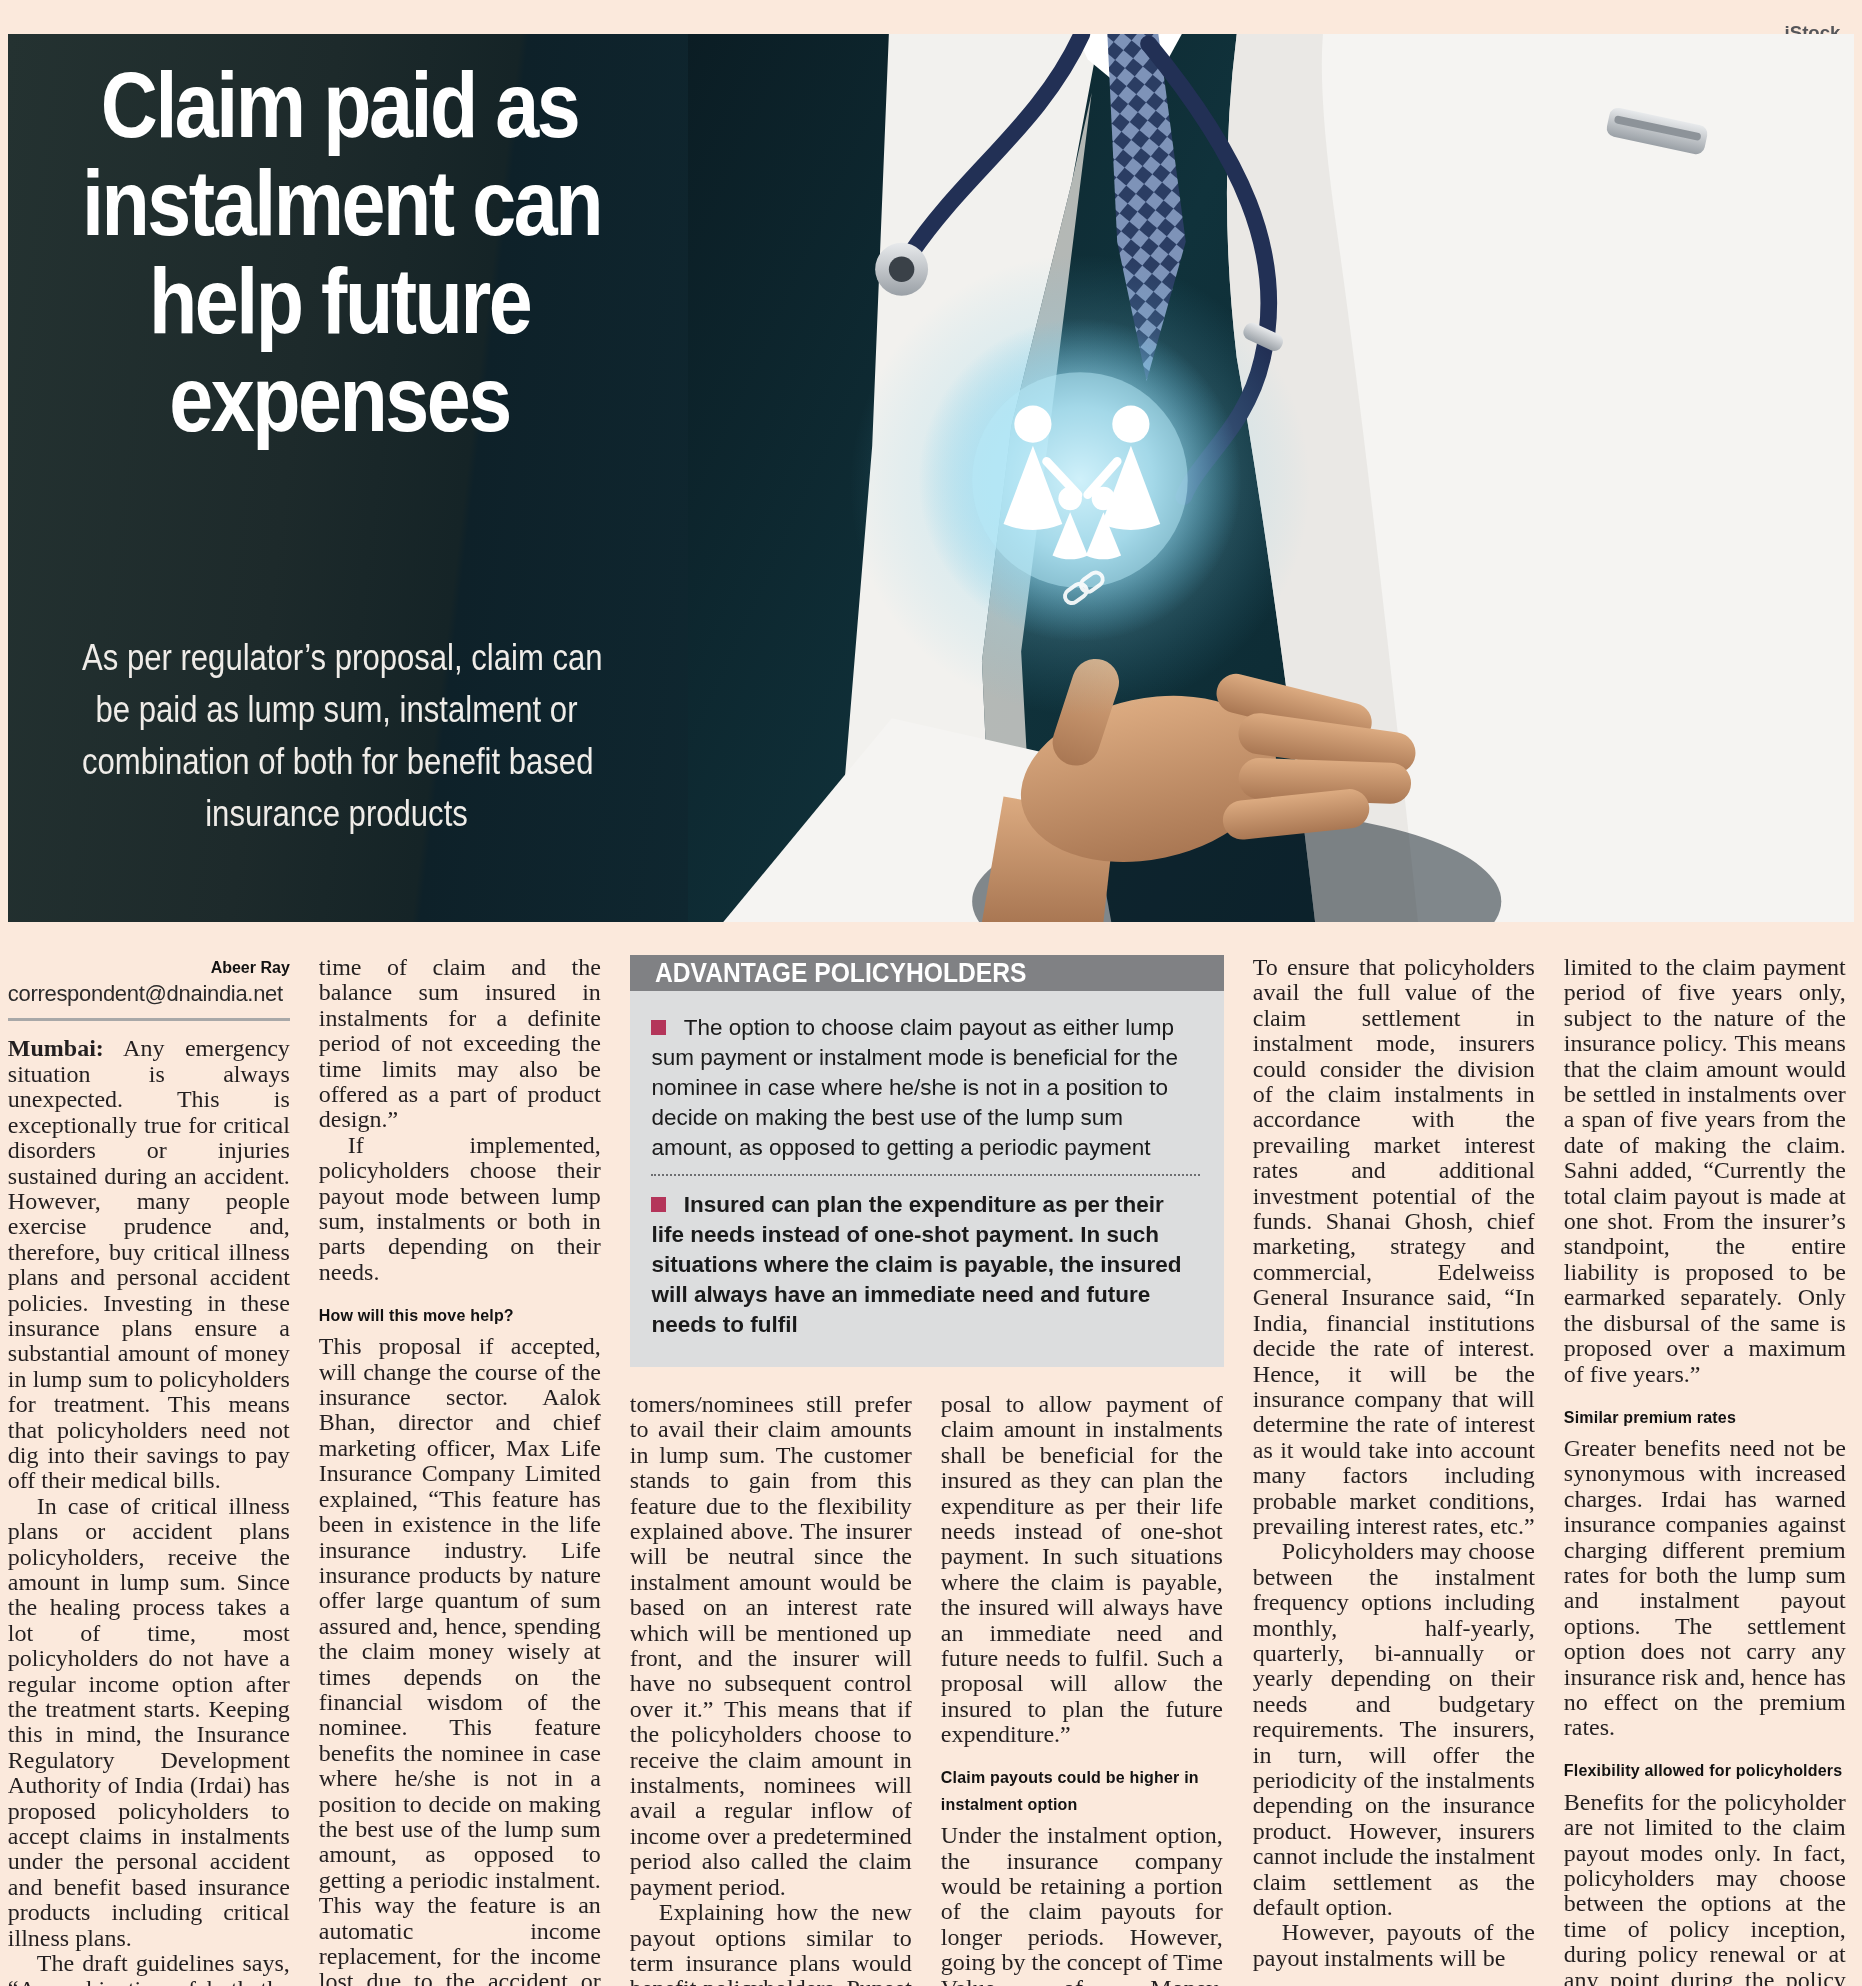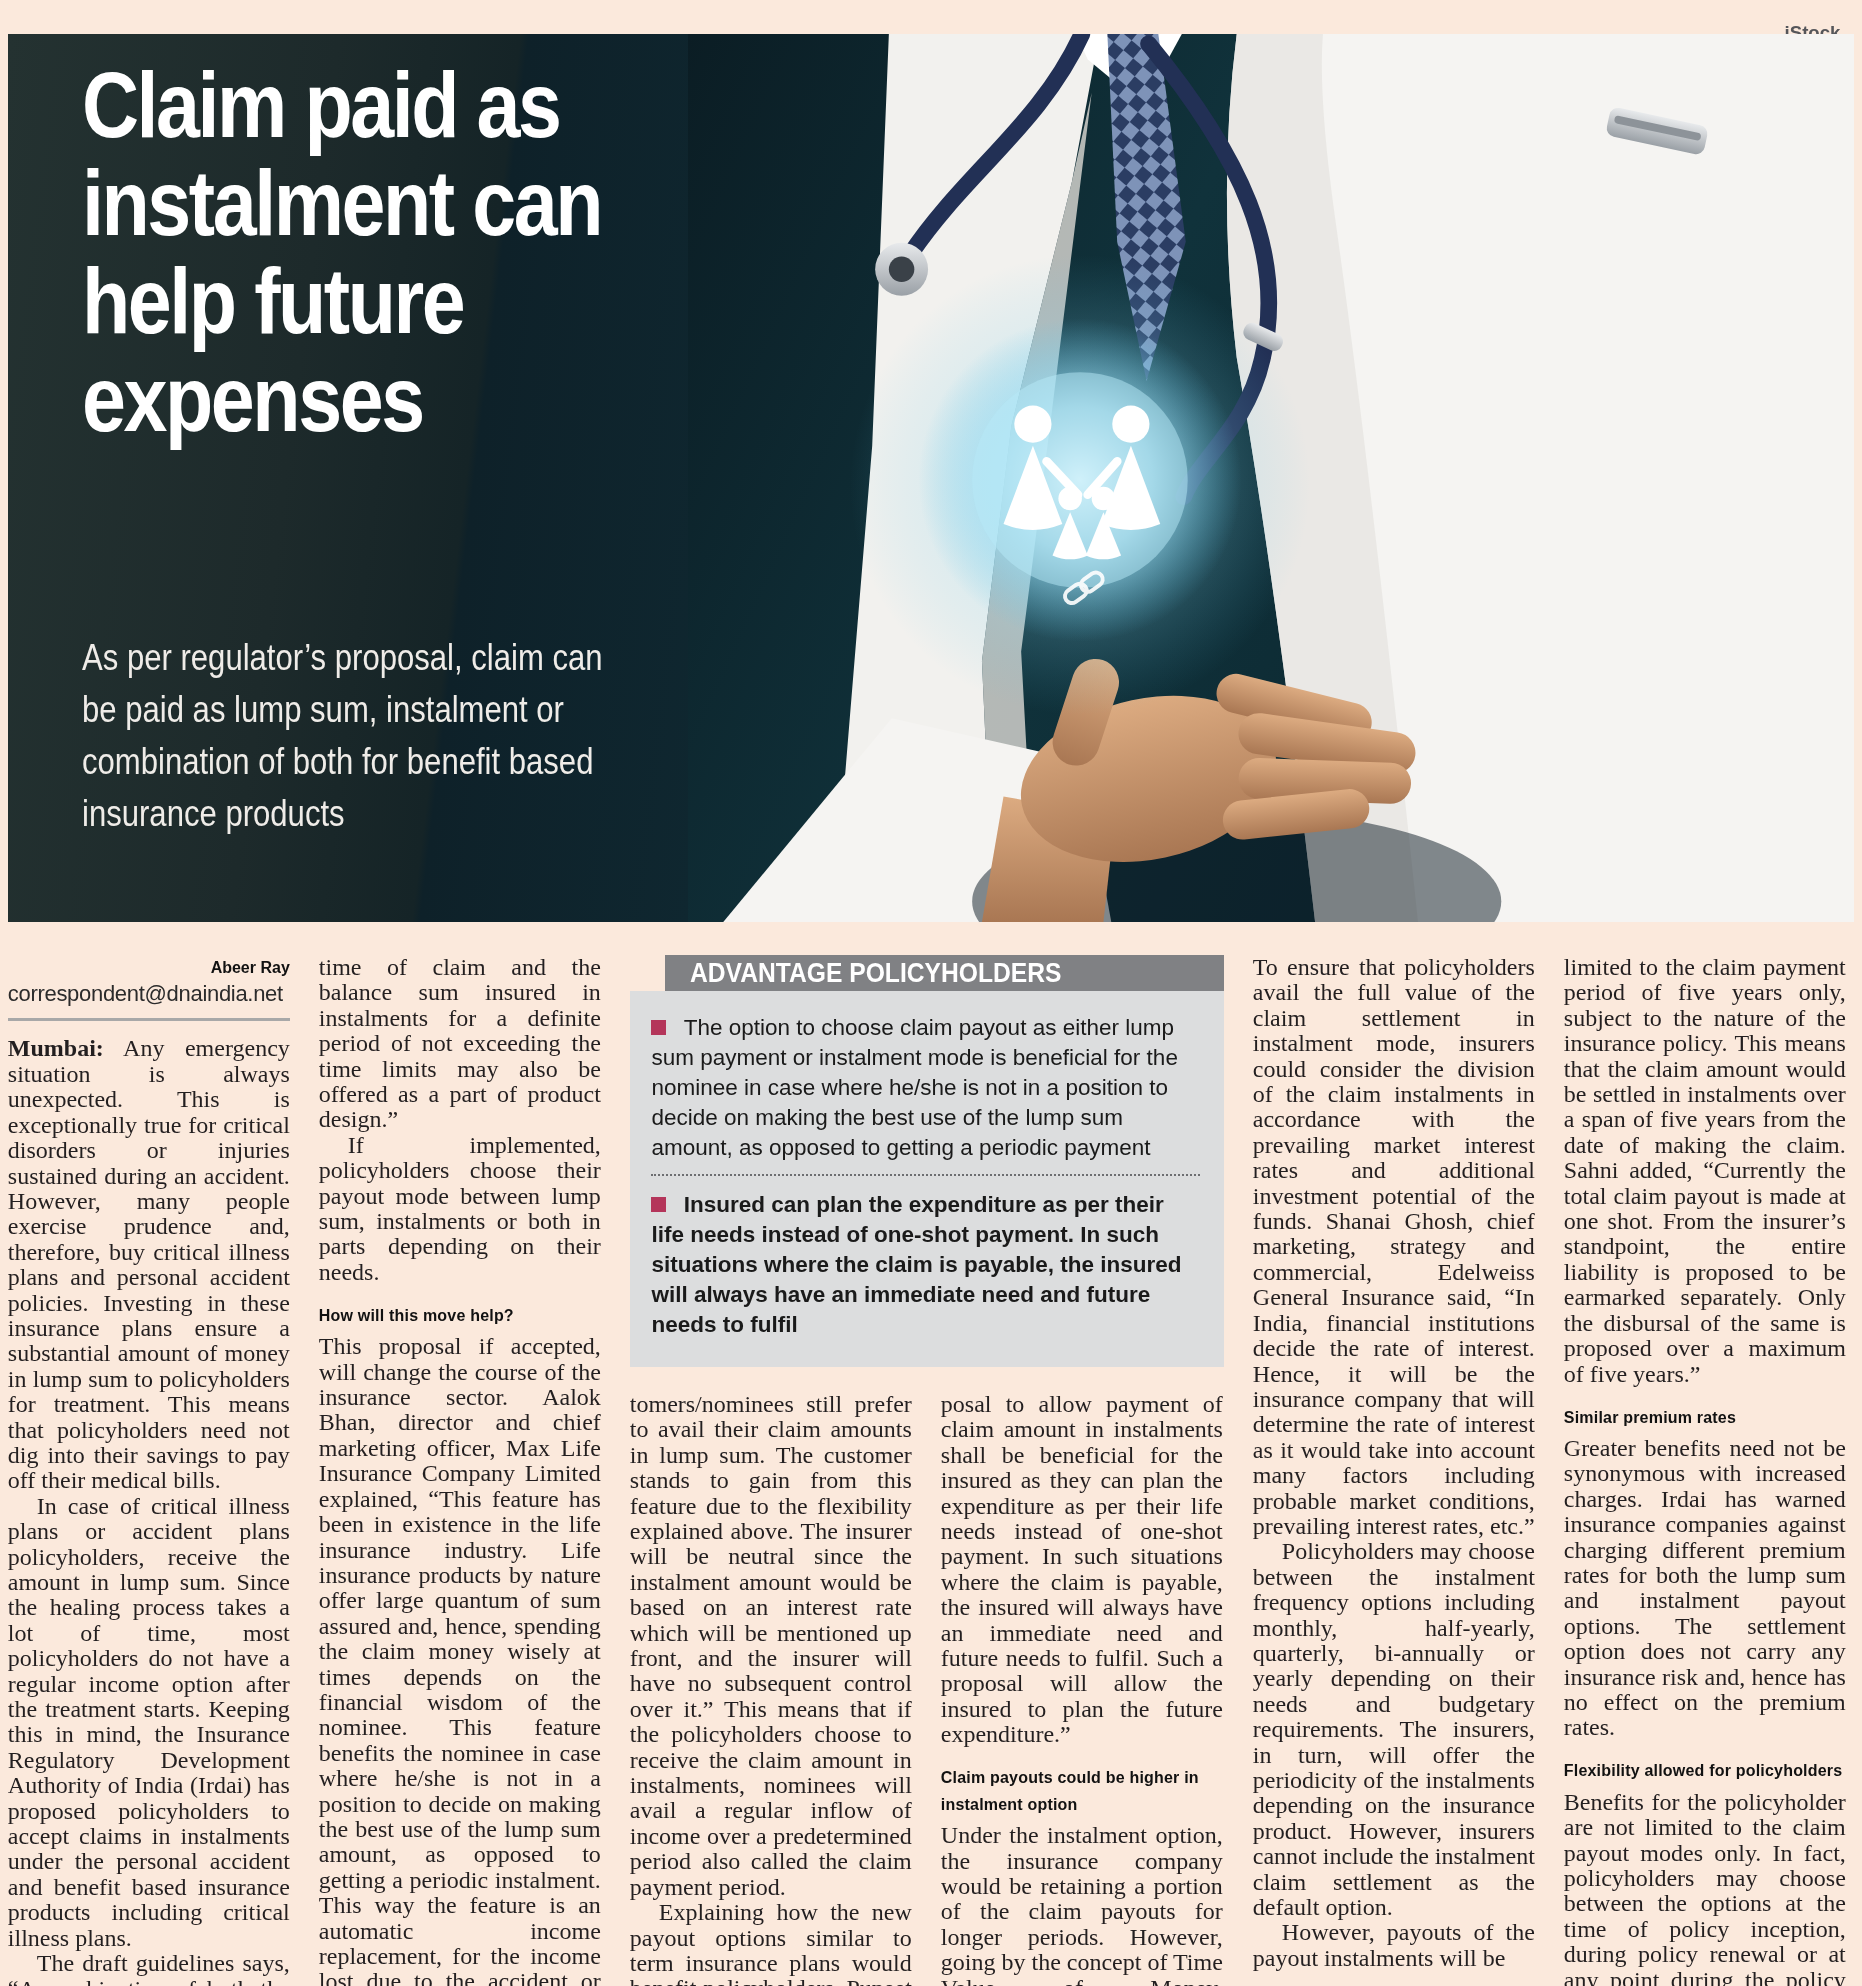--- a/index.html
+++ b/index.html
@@ -21,21 +21,21 @@
     overflow:hidden;
   }
   
   .topbar{position:absolute; top:0; left:0; width:100%; height:34px;}
   .credit{
     position:absolute; top:22px; right:21.6px;
     font-family:"Liberation Sans","DejaVu Sans",sans-serif;
     font-weight:700; font-size:18.6px; color:#55565a;
   }
   
-  .hero{position:absolute; top:34px; left:7.8px; width:1847px; height:634px; display:flex;}
+  .hero{position:absolute; top:34px; left:7.8px; width:1847px; height:634px; display:flex;text-align:center;}
   .hero-left{
     width:680px; height:888px; flex:none;
     background:linear-gradient(97deg,var(--panel-dark-1) 0%,#1d2a2b 42%,#152427 65%,var(--panel-dark-2) 66%,#0f2730 100%);
     padding:21.6px 0 0 74px; overflow:hidden;
   }
   .hl .ln{
     font-family:"Liberation Sans","DejaVu Sans",sans-serif;
     font-weight:700; font-size:93px; line-height:98px;
     letter-spacing:-2.9px; color:#ffffff; white-space:nowrap;
     transform:scaleX(0.85); transform-origin:0 50%;
@@ -76,21 +76,20 @@
     font-family:"Liberation Sans","DejaVu Sans",sans-serif;
     font-weight:400; font-size:22px; line-height:25.5px; color:#2b2b2b;
     letter-spacing:-0.3px;
   }
   .rule{border:none; border-top:3.9px solid #a8a8a8; margin:11.8px 0 15.7px 0;}
   
   .adv{width:594px;}
   .adv-head{
     background:var(--adv-header-bg); height:36px; display:flex; align-items:center;
     padding-left:25.5px;
-    margin-left:35px;
   }
   .adv-head span{
     font-family:"Liberation Sans","DejaVu Sans",sans-serif;
     font-weight:700; font-size:28px; color:#fff; letter-spacing:0;
     white-space:nowrap; transform:scaleX(0.88); transform-origin:0 50%;
   }
   .adv-body{background:var(--adv-body-bg); padding:21.6px 23.5px 27.4px 21.6px;}
   .bullet{
     font-family:"Liberation Sans","DejaVu Sans",sans-serif;
     font-size:22.5px; line-height:30px; color:#1a1a1a;

